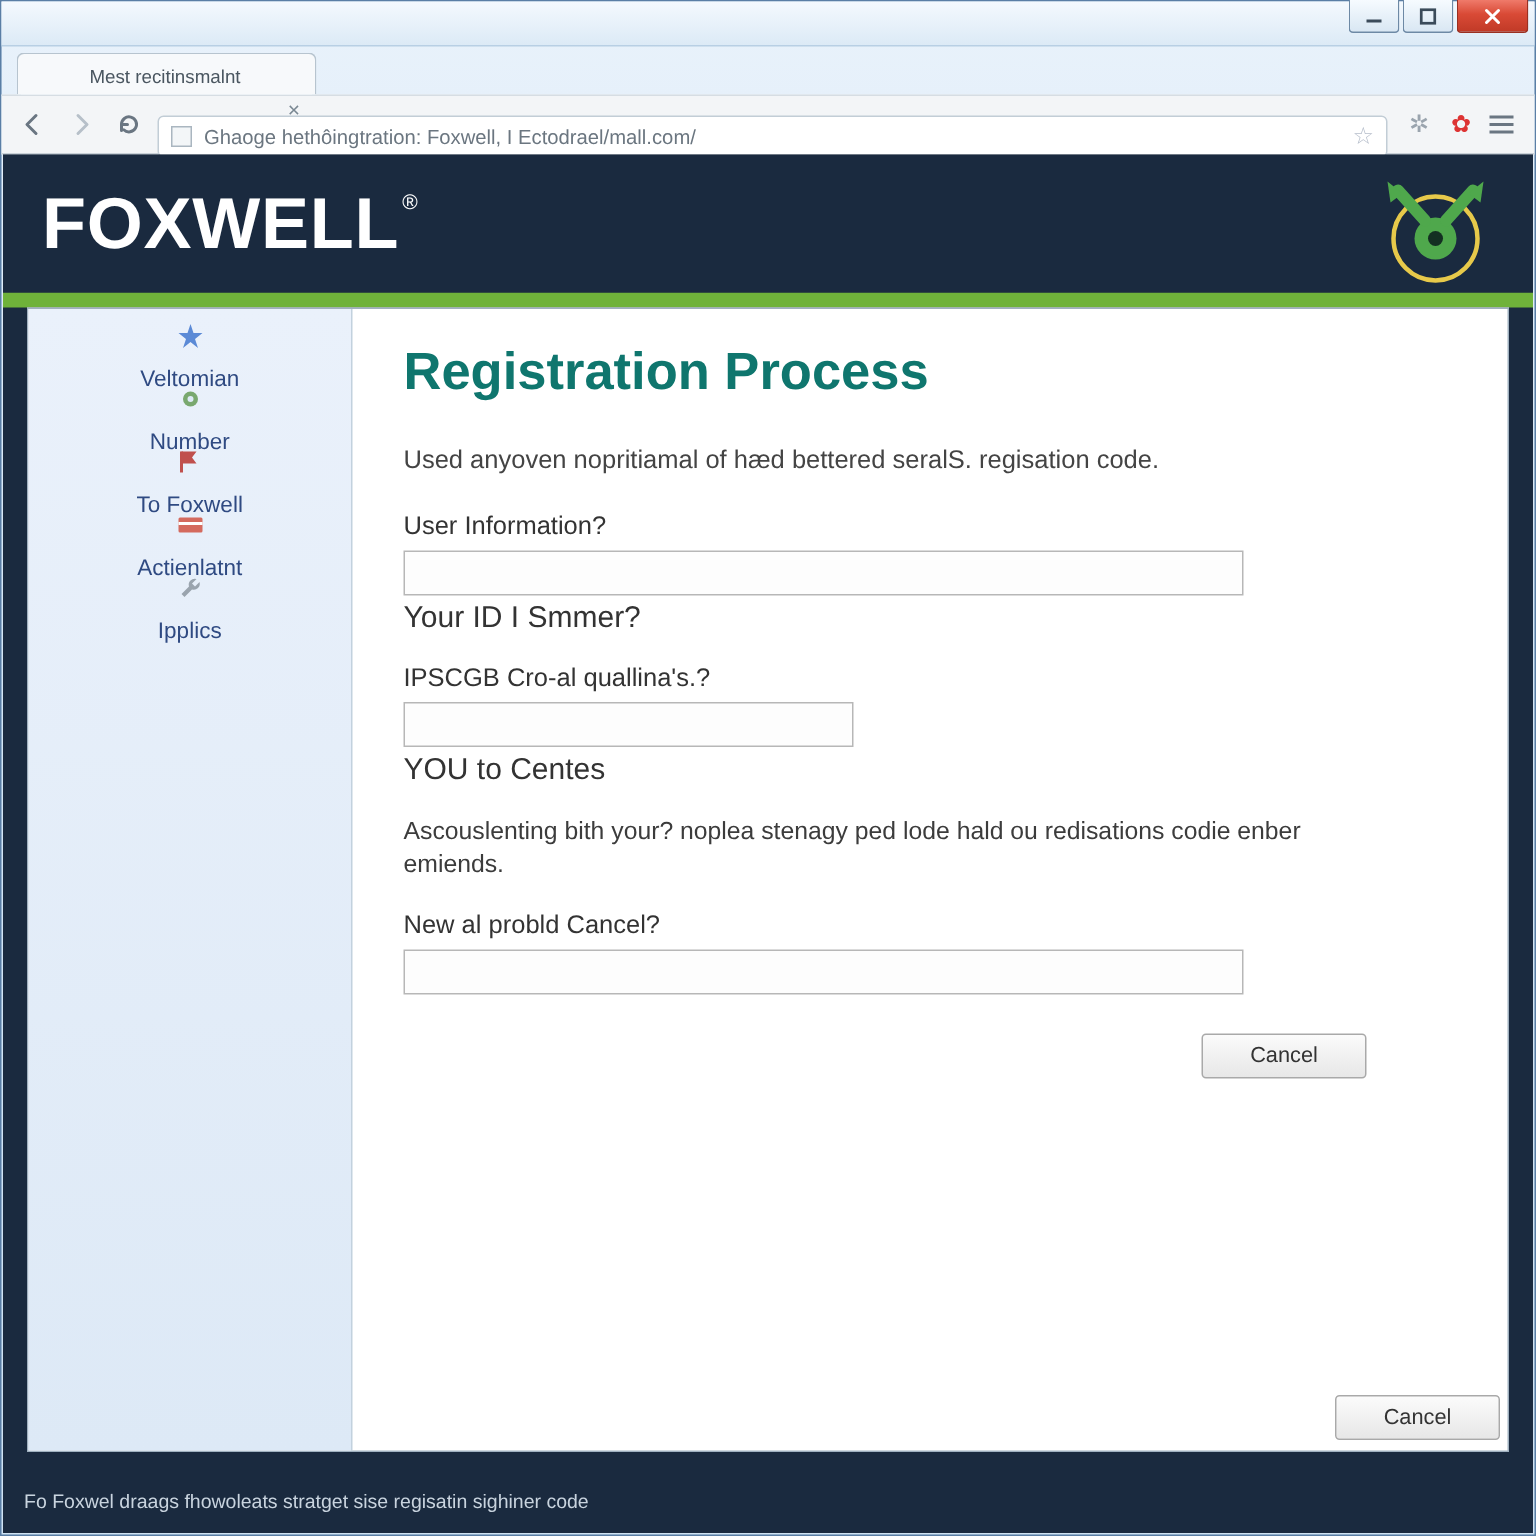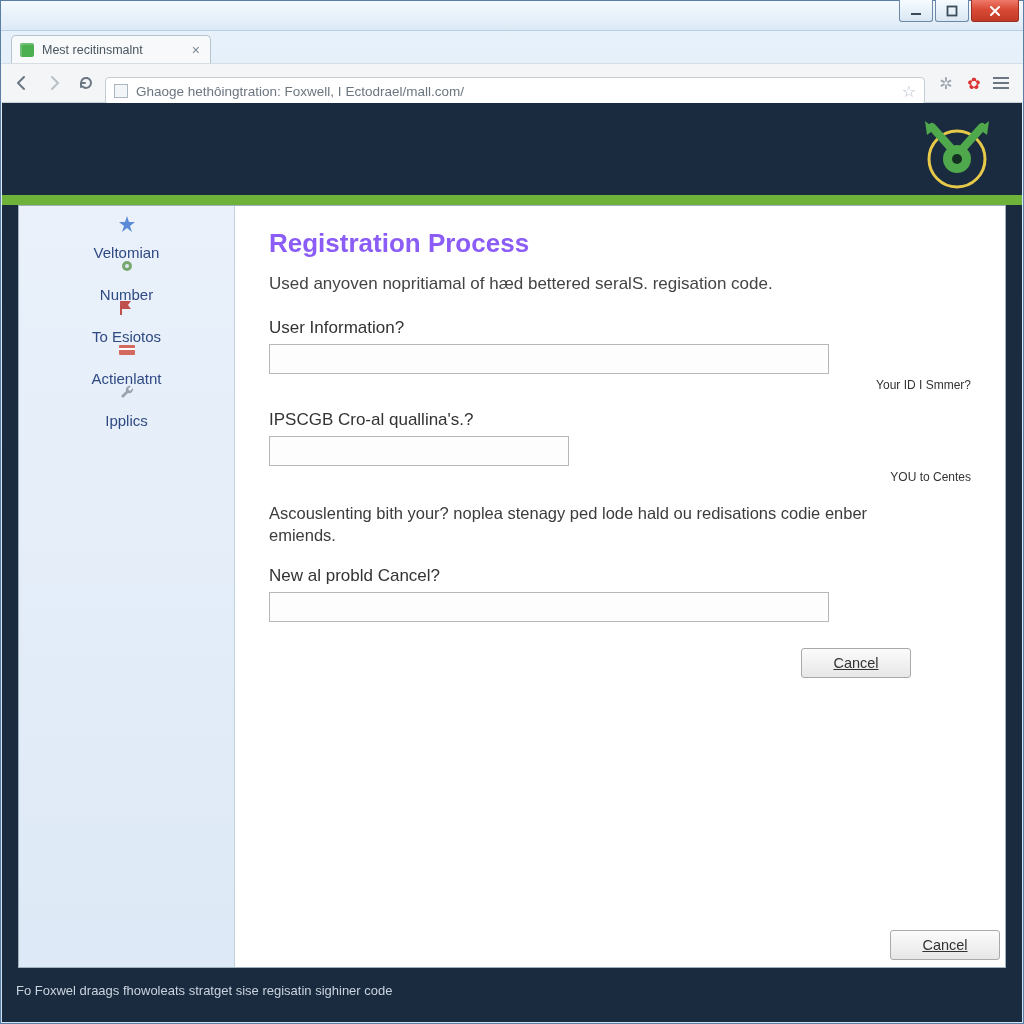--- a/index.html
+++ b/index.html
@@ -48,20 +48,21 @@
     display: flex; align-items: center; gap: 8px;
     height: 28px;
     padding: 0 10px 0 8px;
     background: #f7f9fb;
     border: 1px solid #b7c4cf;
     border-bottom: none;
     border-radius: 5px 5px 0 0;
     font-size: 12.5px; color: #4a5660;
     min-width: 200px;
     position: relative;
+    flex-direction: column;
   }
   .tab .favicon {
     width: 14px; height: 14px;
     background: #4caf50;
     border-radius: 2px;
     box-shadow: inset 2px 2px 0 #fff3;
   }
   .tab .tab-close { margin-left: auto; color: #7a8893; font-size: 14px; line-height: 1; }
 
   
@@ -178,60 +179,60 @@
 
   
   .main {
     flex: 1;
     padding: 22px 34px 18px 34px;
     color: #3a3a3a;
     overflow-y: auto;
     position: relative;
   }
   .main h1 {
-    font-size: 26px; font-weight: 700; color: #8b5cf6;
-    margin-bottom: 14px;
+    font-size: 35px; font-weight: 700; color: #0f766e;
+    margin-bottom: 28px;
   }
   .intro { font-size: 17px; color: #444; line-height: 1.35; margin-bottom: 22px; max-width: 640px; }
   .field-label { font-size: 17px; color: #333; margin-bottom: 6px; }
   .text-input {
     width: 100%; max-width: 560px;
     height: 30px;
     border: 1px solid #b7b7b7;
     background: #fdfdfd;
     padding: 0 6px;
     font-size: 14px;
   }
   .text-input.narrow { max-width: 300px; }
-  .sub-note { font-size: 12px; color: #333; margin-top: 4px; margin-bottom: 18px; text-align: right; }
+  .sub-note { font-size: 20px; color: #333; margin-top: 4px; margin-bottom: 18px; }
   .para { font-size: 16.5px; color: #3c3c3c; line-height: 1.35; margin: 14px 0 20px 0; max-width: 640px; }
 
   .panel-footer {
     margin-top: 26px;
     display: flex; justify-content: flex-end;
     padding-right: 60px;
   }
   .btn {
     min-width: 110px; height: 30px;
     padding: 0 18px;
     background: linear-gradient(#fbfbfb, #e7e7e7);
     border: 1px solid #a9a9a9;
     border-radius: 3px;
     font-size: 14.5px; color: #333;
-    display: inline-flex; align-items: center; justify-content: center; text-decoration: underline;
+    display: inline-flex; align-items: center; justify-content: center;
   }
 
   .bottom-right-btn {
     position: absolute;
     right: 22px; bottom: 62px;
   }
 
   .status-bar {
     position: absolute;
-    left: 0; right: 0; bottom: 16px;
+    left: 0; right: 0; bottom: 6px;
     height: 32px;
     background: #1a2a3f;
     color: #c9d4df;
     font-size: 13px;
     display: flex; align-items: center;
     padding: 0 14px;
   }
 </style>
 </head>
 <body>
@@ -295,20 +296,24 @@
         <span></span>
         <span></span>
         <span></span>
       </div>
     </div>
   </div>
 
   <div class="viewport">
 
     <div class="brand-bar">
+      <div class="brand-logo">
+        <span>FOXWELL</span>
+        <span class="reg">®</span>
+      </div>
       <svg class="mascot" viewBox="0 0 100 90">
         <circle cx="55" cy="50" r="28" fill="none" stroke="#e7c94a" stroke-width="3"></circle>
         <circle cx="55" cy="50" r="14" fill="#4fa84c"></circle>
         <circle cx="55" cy="50" r="5" fill="#143022"></circle>
         <path d="M30 18 L48 38" stroke="#4fa84c" stroke-width="8" stroke-linecap="round"></path>
         <path d="M80 18 L62 38" stroke="#4fa84c" stroke-width="8" stroke-linecap="round"></path>
         <path d="M23 12 L33 20 L25 26 Z" fill="#4fa84c"></path>
         <path d="M87 12 L77 20 L85 26 Z" fill="#4fa84c"></path>
       </svg>
     </div>
@@ -334,21 +339,21 @@
           </span>
           <span>Number</span>
         </div>
         <div class="side-item">
           <span class="side-icon">
             <svg width="20" height="20" viewBox="0 0 20 20">
                 <path d="M4 3v14" stroke="#c0504d" stroke-width="2"></path>
                 <path d="M4 3h10l-3 4 3 4H4z" fill="#c0504d"></path>
               </svg>
           </span>
-          <span>To Esiotos</span>
+          <span>To Foxwell</span>
         </div>
         <div class="side-item">
           <span class="side-icon">
             <svg width="20" height="20" viewBox="0 0 20 20">
                 <rect x="2" y="5" width="16" height="10" rx="1" fill="#d46a5e"></rect>
                 <rect x="2" y="8" width="16" height="2" fill="#fff"></rect>
               </svg>
           </span>
           <span>Actienlatnt</span>
         </div>

